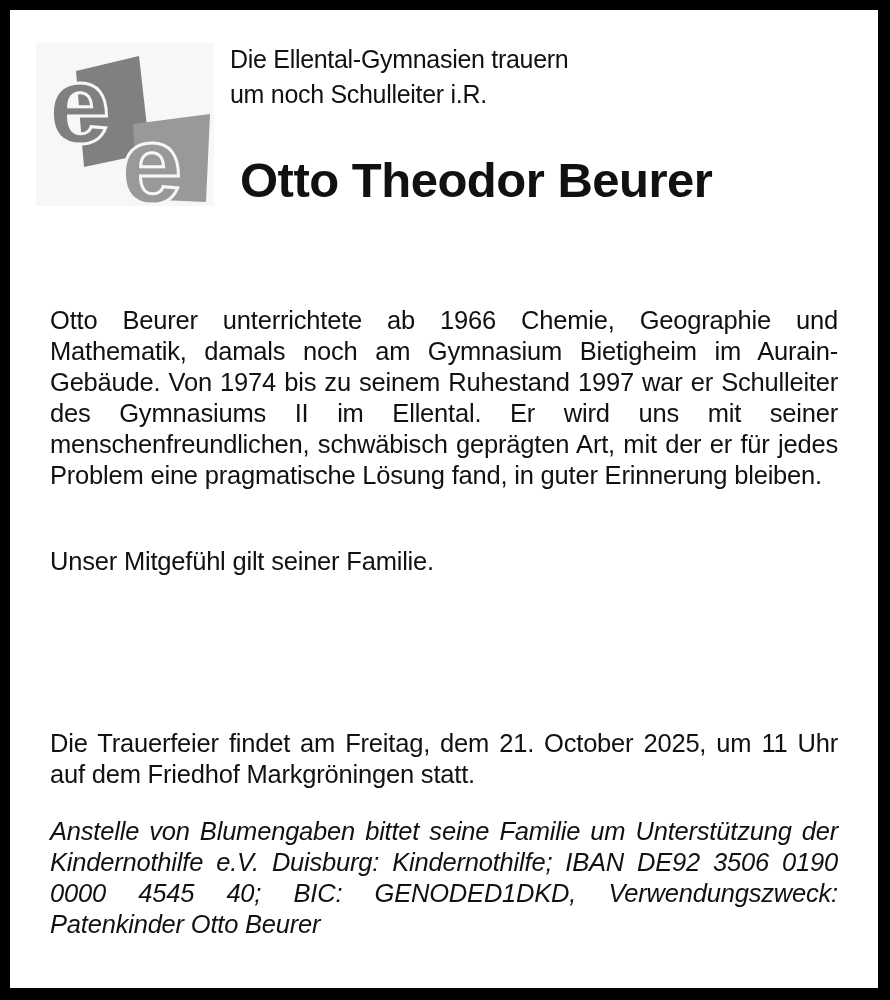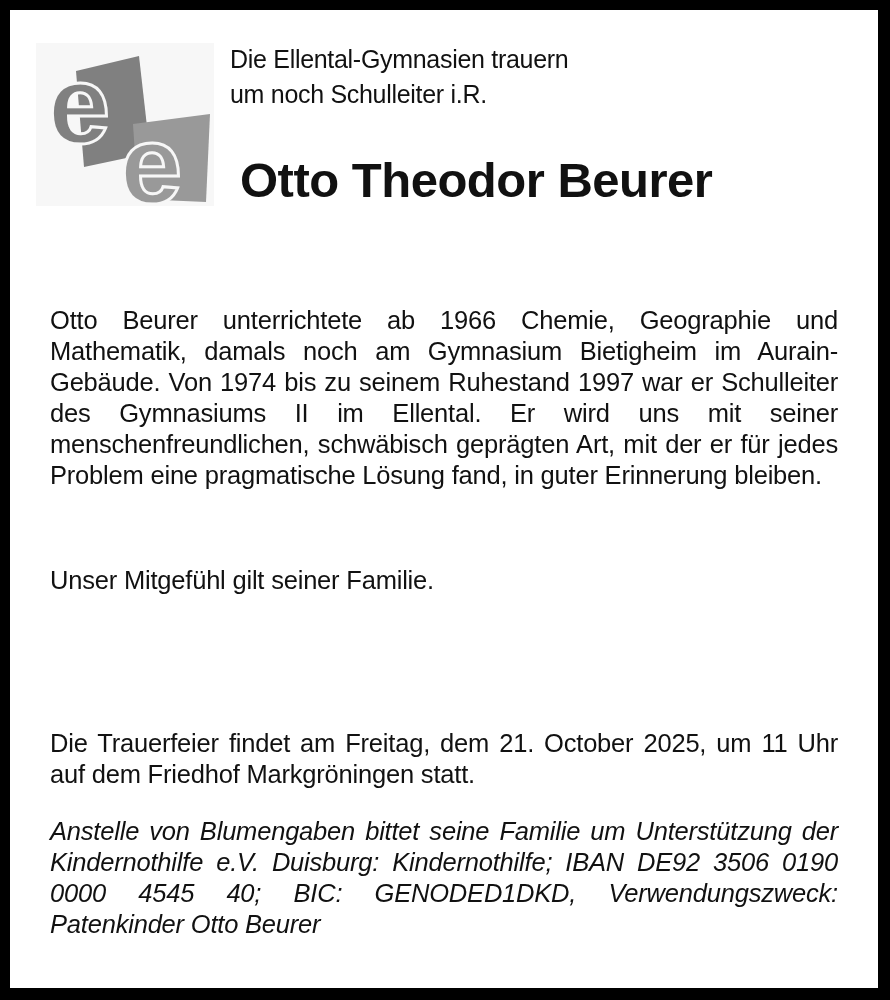--- a/index.html
+++ b/index.html
@@ -56,21 +56,21 @@
   .body {
     position: absolute;
     left: 40px; width: 788px;
     font-size: 25.5px;
     line-height: 31px;
     text-align: justify;
     letter-spacing: -0.2px;
   }
   .body p { margin: 0; }
   .p1 { top: 263px; margin-top: 32px; }
-  .p2 { top: 555px; }
+  .p2 { top: 536px; }
   .signature {
     position: absolute;
     left: 40px; top: 612px;
     width: 788px;
     text-align: center;
     font-weight: bold;
     font-size: 27px;
     line-height: 39px;
     letter-spacing: -0.3px;
   }

